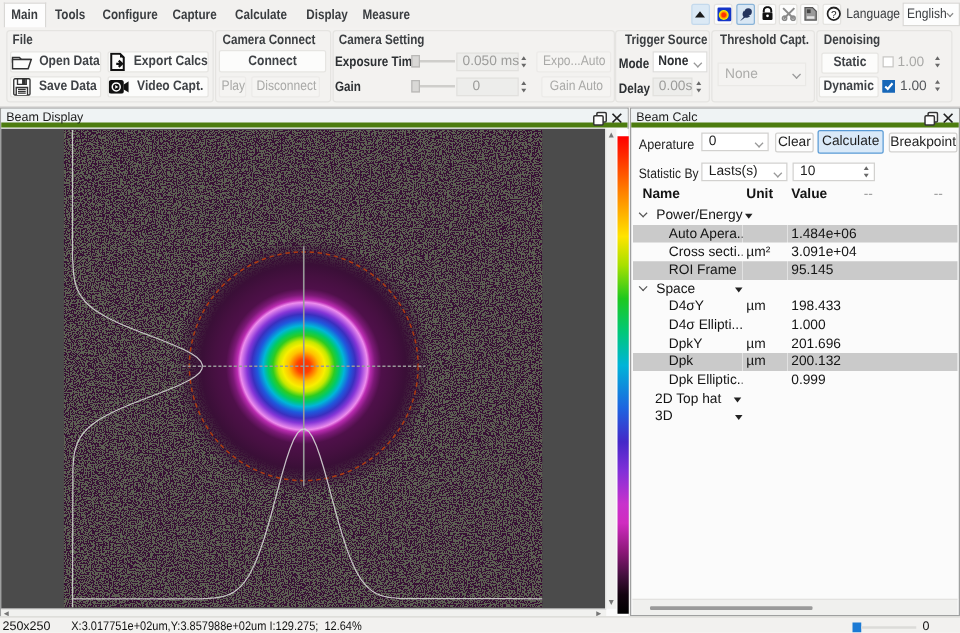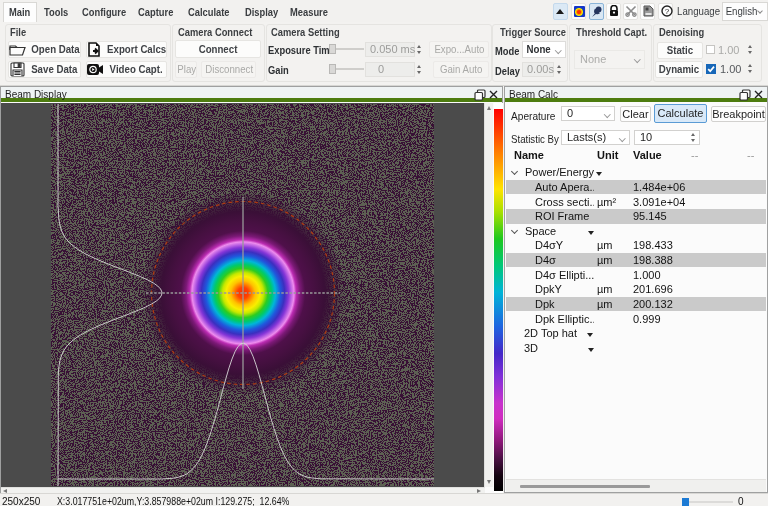--- a/index.html
+++ b/index.html
@@ -299,27 +299,20 @@
    <tr>
             <td colspan="5" style="padding-left:6px"><span class="exp"></span><span style="margin-left:8px">Space</span><span class="dar" style="margin-left:32px"></span></td>
           </tr>
    <tr>
             <td style="padding-left:29px">D4σY</td>
             <td style="padding-left:3px">µm</td>
             <td style="padding-left:3px">198.433</td>
             <td></td>
             <td></td>
           </tr>
-   <tr class="gr">
-            <td style="padding-left:29px">D4σ</td>
-            <td style="padding-left:3px">µm</td>
-            <td style="padding-left:3px">198.388</td>
-            <td></td>
-            <td></td>
-          </tr>
    <tr>
             <td style="padding-left:29px">D4σ Ellipti...</td>
             <td></td>
             <td style="padding-left:3px">1.000</td>
             <td></td>
             <td></td>
           </tr>
    <tr>
             <td style="padding-left:29px">DpkY</td>
             <td style="padding-left:3px">µm</td>

